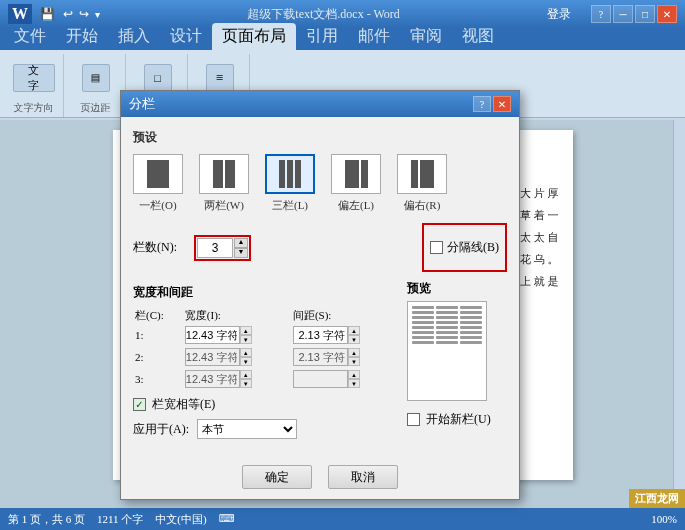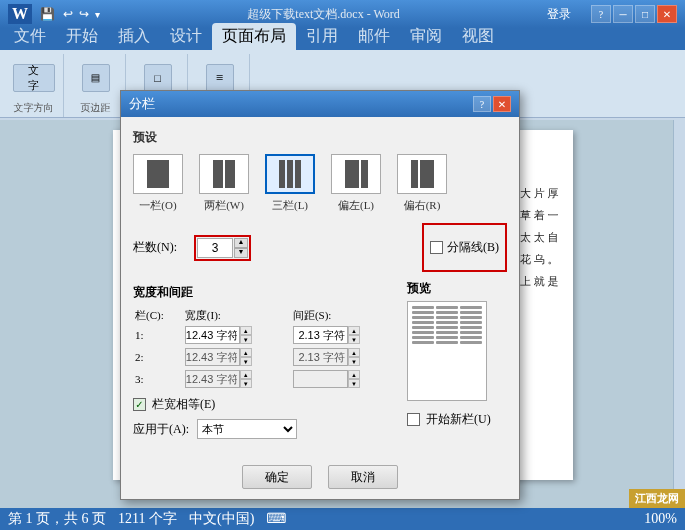--- a/index.html
+++ b/index.html
@@ -120,21 +120,21 @@
       position: absolute;
       bottom: 0;
       left: 0;
       right: 0;
       height: 22px;
       background: #2e6db5;
       display: flex;
       align-items: center;
       padding: 0 8px;
       color: white;
-      font-size: 14px;
+      font-size: 11px;
     }
     .status-left { display: flex; gap: 12px; flex: 1; }
     .status-right { display: flex; align-items: center; gap: 4px; }
     .watermark {
       position: absolute;
       bottom: 22px;
       right: 0;
       background: #c8a030;
       color: white;
       font-size: 11px;

